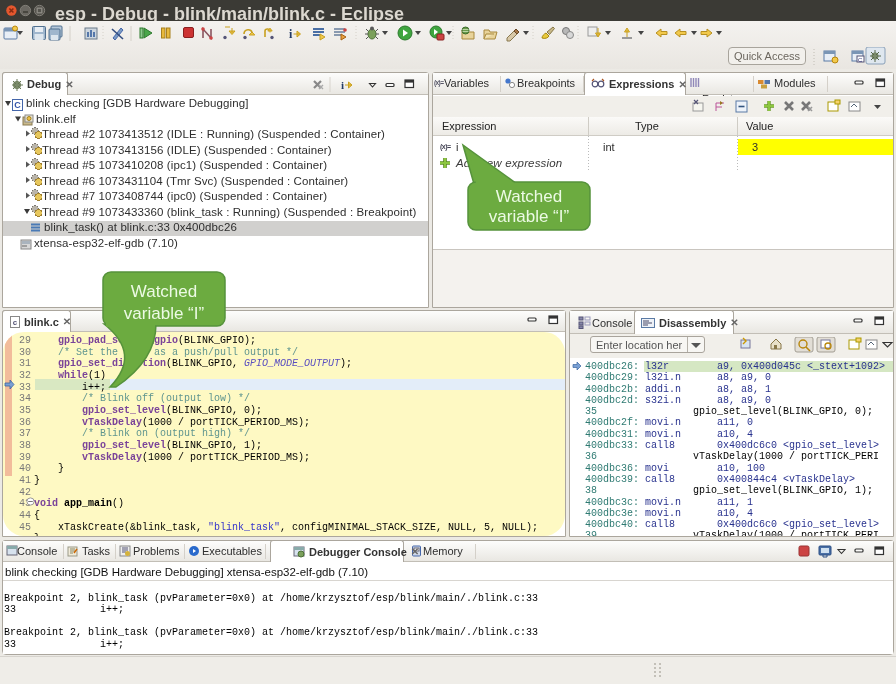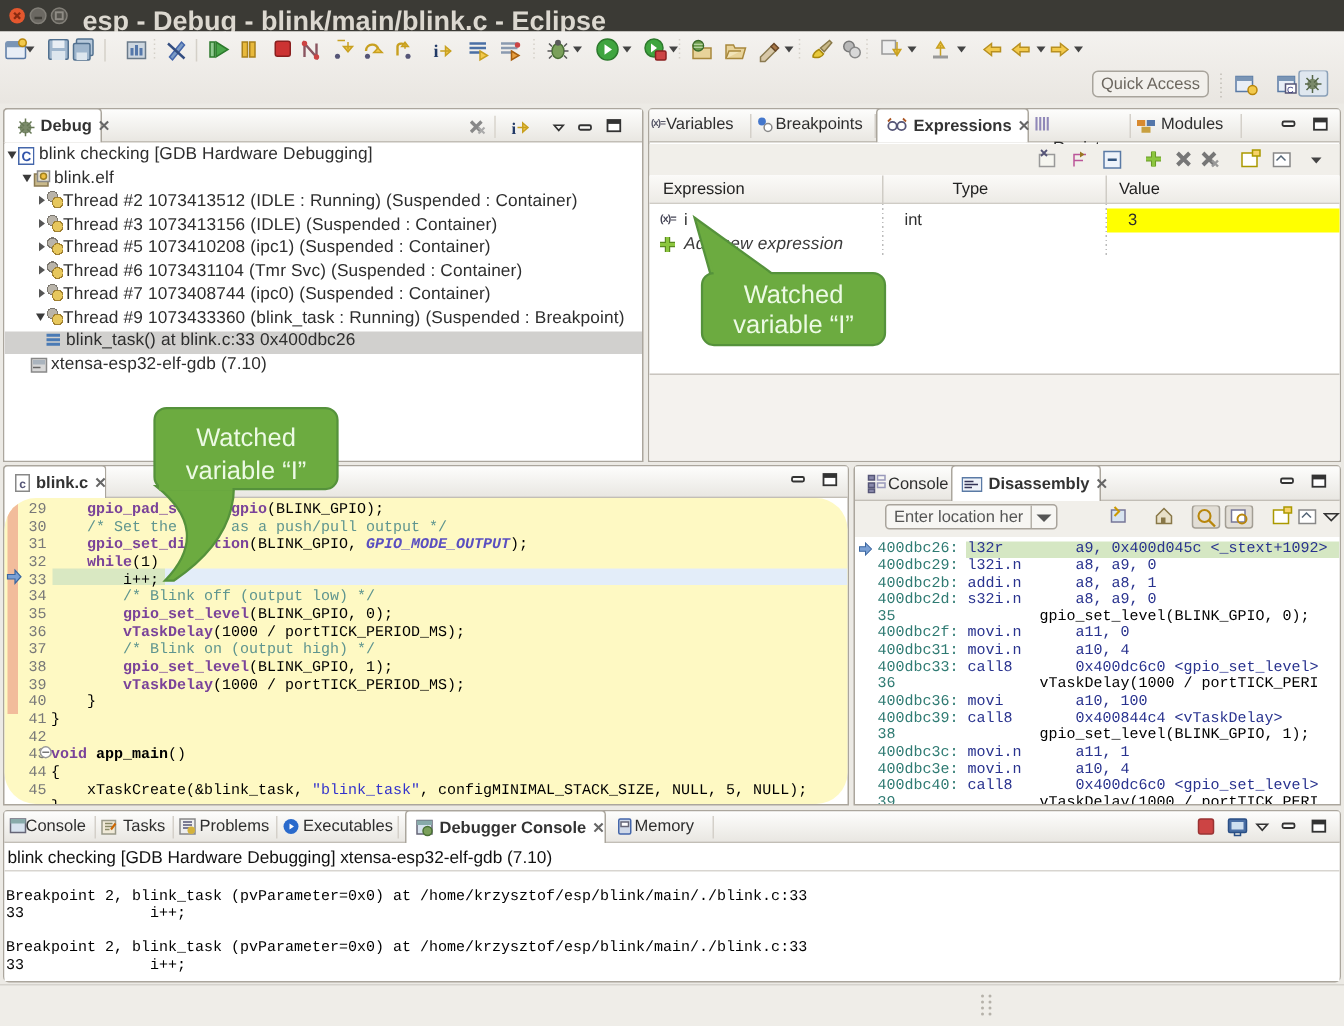--- a/index.html
+++ b/index.html
@@ -8,21 +8,21 @@
 .abs { position:absolute; }
 .mono { font-family:"Liberation Mono",monospace; font-size:10px; line-height:11.65px; white-space:pre; }
 .ui { font-size:11px; color:#2e2e2e; white-space:nowrap; }
 #dbgtree .ui { font-size:11.5px; letter-spacing:0.1px; }
 .panel { position:absolute; border:1px solid #aba69d; border-radius:3px 3px 0 0; background:#fff; }
 .tabbar { position:absolute; background:linear-gradient(#fdfdfc,#e9e7e2); border-bottom:1px solid #c2beb6; }
 .seltab { position:absolute; background:#fff; border:1px solid #aba69d; border-bottom:none; border-radius:3px 3px 0 0; display:flex; align-items:center; font-size:11px; font-weight:bold; color:#333; white-space:nowrap; }
 .x { color:#666; font-size:10px; margin-left:4px; }
 .f { color:#7a4399; font-weight:bold; }
 .c { color:#5f958f; }
-.mac { color:#5a4fc0; font-style:italic;font-weight:bold; }
+.mac { color:#5a4fc0; font-style:italic; }
 .s { color:#3333cc; }
 .a { color:#2e7a72; }
 .m { color:#28328e; }
 .thr { width:11px; height:12px; background:
   radial-gradient(circle at 7.5px 8px, #e7c75c 0 3.2px, #a08030 3.2px 4px, transparent 4px),
   radial-gradient(circle at 4px 4px, #b9b4aa 0 3px, #7a766e 3px 3.8px, transparent 3.8px); }
 </style>
 </head>
 <body>
 
@@ -579,21 +579,21 @@
   <g>
       <rect x="22" y="1" width="12" height="9" rx="1" fill="#4a6fa5" stroke="#2a4f85"></rect>
       <rect x="24" y="3" width="8" height="5" fill="#cfe0f0"></rect>
       <path d="M26 10v2h4v-2" stroke="#2a4f85" fill="none"></path>
     </g>
   <path d="M41 4.5l7 0-3.5 4z" fill="none" stroke="#333" stroke-width="1.1"></path>
   <rect x="58" y="4" width="8" height="3" rx="1" fill="#fbfbf9" stroke="#333" stroke-width="1.2"></rect>
   <rect x="78" y="2" width="8.5" height="7.5" fill="#fff" stroke="#333" stroke-width="1.2"></rect>
   <rect x="78" y="2" width="8.5" height="2.6" fill="#333"></rect>
 </svg>
-<div class="seltab" style="left:270px;top:540px;width:134px;height:22px;padding-left:6px;">
+<div class="seltab" style="left:270px;top:540px;width:134px;height:22px;padding-left:22px;">
   <span style="margin-right:4px;display:inline-block;width:12px;height:12px;"><svg width="12" height="12">
         <rect x="1" y="1" width="10" height="9" fill="#d7e2ee" stroke="#667"></rect>
         <rect x="1" y="1" width="10" height="3" fill="#8aa"></rect>
         <circle cx="8" cy="8" r="3" fill="#7ba05b" stroke="#4a7035"></circle>
       </svg></span>Debugger Console <span class="x">✕</span>
 </div>
 <div class="abs" id="console" style="left:3px;top:562px;width:890px;height:92px;background:#fff;">
   <div class="abs ui" style="left:2px;top:4px;color:#111;font-size:11.5px;">blink checking [GDB Hardware Debugging] xtensa-esp32-elf-gdb (7.10)</div>
   <div class="abs" style="left:0;top:18px;width:890px;height:1px;background:#d8d5d0;"></div>
   <pre class="mono abs" style="left:1px;top:31px;line-height:11.4px;color:#000;">Breakpoint 2, blink_task (pvParameter=0x0) at /home/krzysztof/esp/blink/main/./blink.c:33

